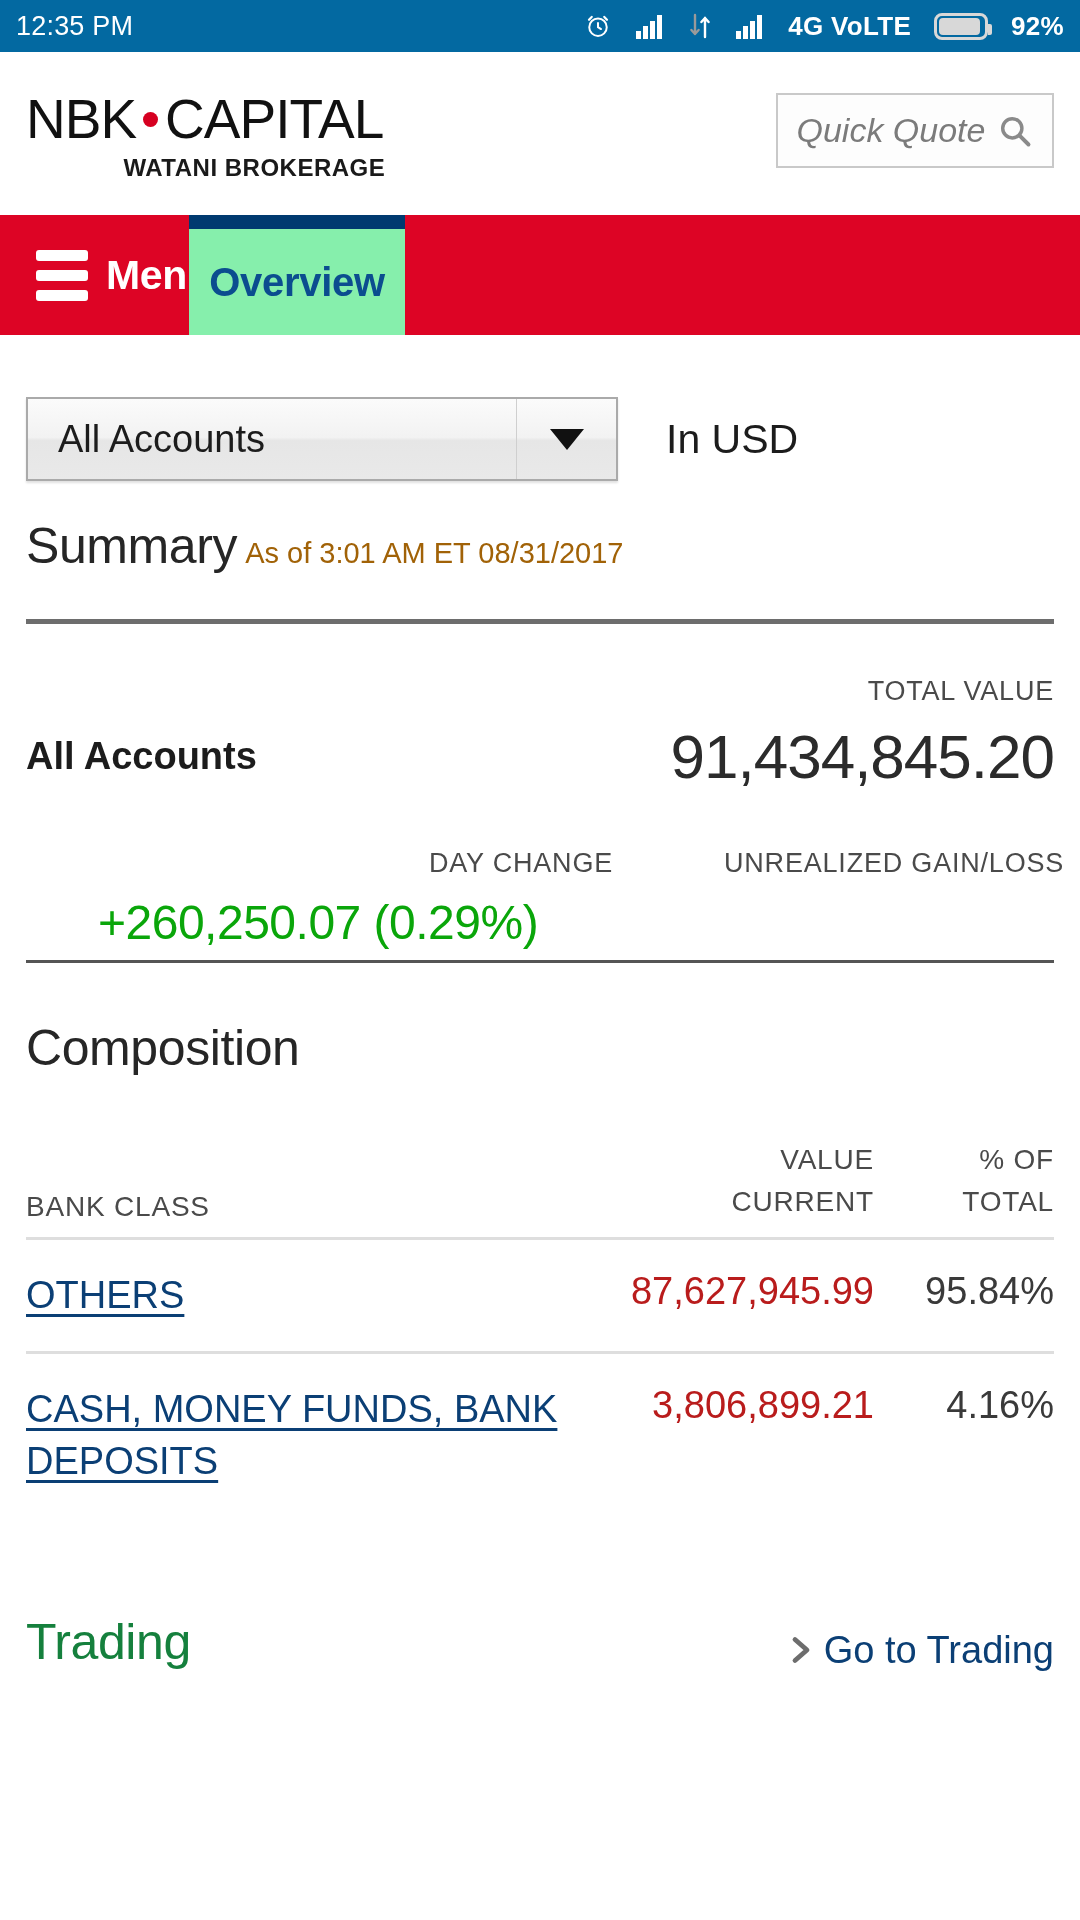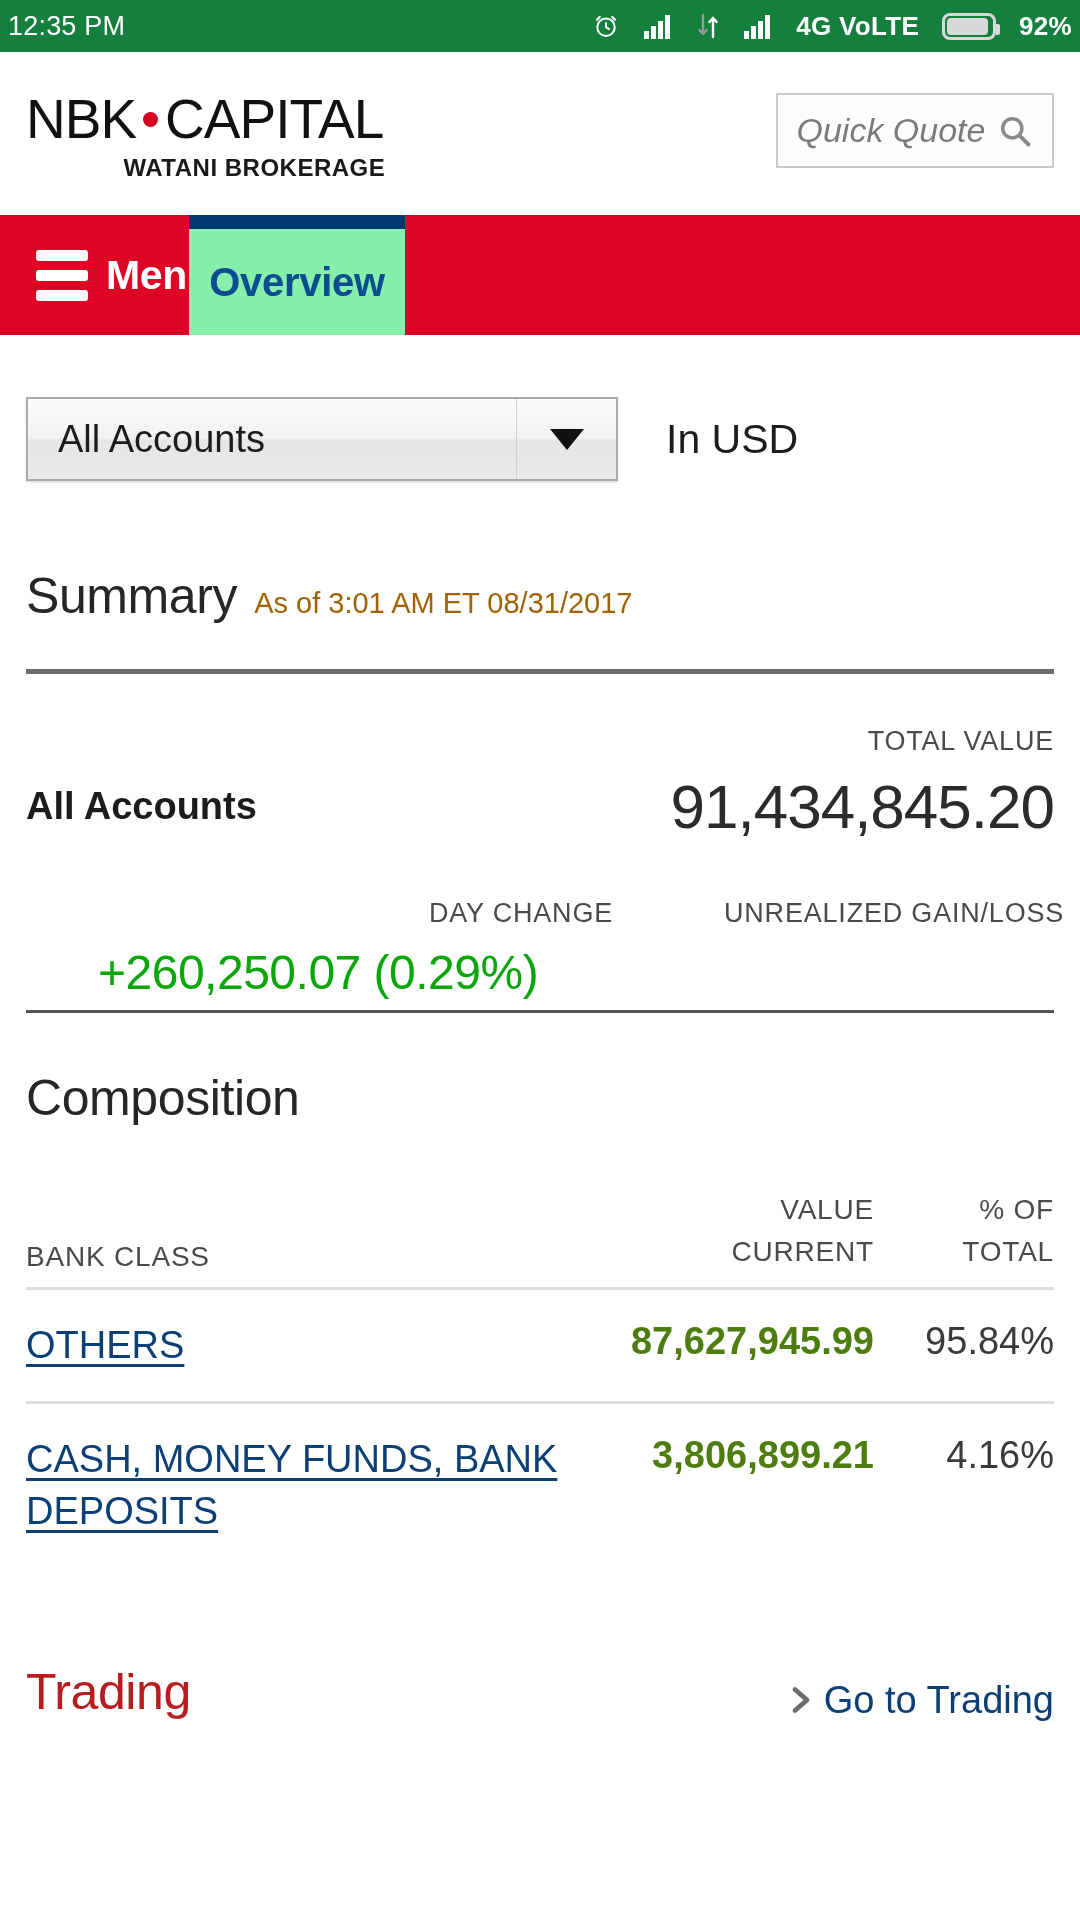--- a/index.html
+++ b/index.html
@@ -5,22 +5,22 @@
   * { margin:0; padding:0; box-sizing:border-box; }
   html, body {
     width:1080px; height:1920px;
     background:#ffffff;
     font-family:"Liberation Sans", sans-serif;
     overflow:hidden;
   }
 
   
   .statusbar {
-    height:52px; background:#15803d; color:#ffffff;
-    display:flex; align-items:center; padding:0 8px;
+    height:52px; background:#0369a1; color:#ffffff;
+    display:flex; align-items:center; padding:0 16px;
     font-size:27px; letter-spacing:.2px;
   }
   .sb-time { font-weight:400; }
   .sb-right { margin-left:auto; display:flex; align-items:center; gap:23px; }
   .sb-icon { display:flex; align-items:center; }
   .sb-text { font-size:26px; font-weight:700; letter-spacing:.3px; }
   .sb-batt {
     width:54px; height:27px; border:3px solid #d8d8d8; border-radius:8px;
     position:relative; display:flex; align-items:center; padding:2px;
   }
@@ -107,21 +107,21 @@
     width:0; height:0; border-left:17px solid transparent;
     border-right:17px solid transparent; border-top:21px solid #111111;
   }
   .currency {
     margin-left:48px; font-size:41px; color:#1c1c1c; font-weight:400;
   }
 
   
   .section { padding:0 26px; }
   .summary-head {
-    display:flex; align-items:baseline; gap:17px; margin-top:86px;
+    display:flex; align-items:baseline; gap:8px; margin-top:36px;
   }
   .summary-title { font-size:50px; color:#262626; font-weight:400; letter-spacing:-.4px; }
   .summary-asof { font-size:29px; color:#a16207; font-weight:400; }
   .rule-thick { height:5px; background:#6d6d6d; margin-top:44px; }
   .rule-thin  { height:3px; background:#555555; margin-top:10px; }
 
   .tv-label-row { display:flex; justify-content:flex-end; margin-top:52px; }
   .col-label {
     font-size:27px; color:#4a4a4a; letter-spacing:.8px; text-transform:uppercase;
     font-weight:400; text-align:right;
@@ -171,31 +171,31 @@
     border-bottom:3px solid #dedede;
   }
   .trow:last-child { border-bottom:none; }
   .td-asset { flex:1; padding-right:16px; }
   .asset-link {
     font-size:38px; color:#0b3f75; text-decoration:underline;
     text-underline-offset:6px; line-height:1.35; cursor:pointer;
     display:inline; font-weight:400;
   }
   .td-value {
-    width:300px; text-align:right; font-size:38px; color:#4d7c0f; white-space:nowrap;font-weight:bold;
+    width:300px; text-align:right; font-size:38px; color:#b91c1c; white-space:nowrap;
   }
   .td-pct {
     width:180px; text-align:right; font-size:38px; color:#3a3a3a; white-space:nowrap;
   }
 
   
   .trading-row {
     display:flex; align-items:center; margin-top:96px;
   }
-  .trading-title { font-size:50px; color:#b91c1c; font-weight:400; letter-spacing:-.4px; }
+  .trading-title { font-size:50px; color:#15803d; font-weight:400; letter-spacing:-.4px; }
   .trading-link {
     margin-left:auto; display:flex; align-items:center; gap:10px;
     font-size:38px; color:#0b3f75; cursor:pointer;margin-top:16px;
   }
   .chev { display:flex; align-items:center; }
 </style>
 </head>
 <body>
 
 <div class="statusbar">

